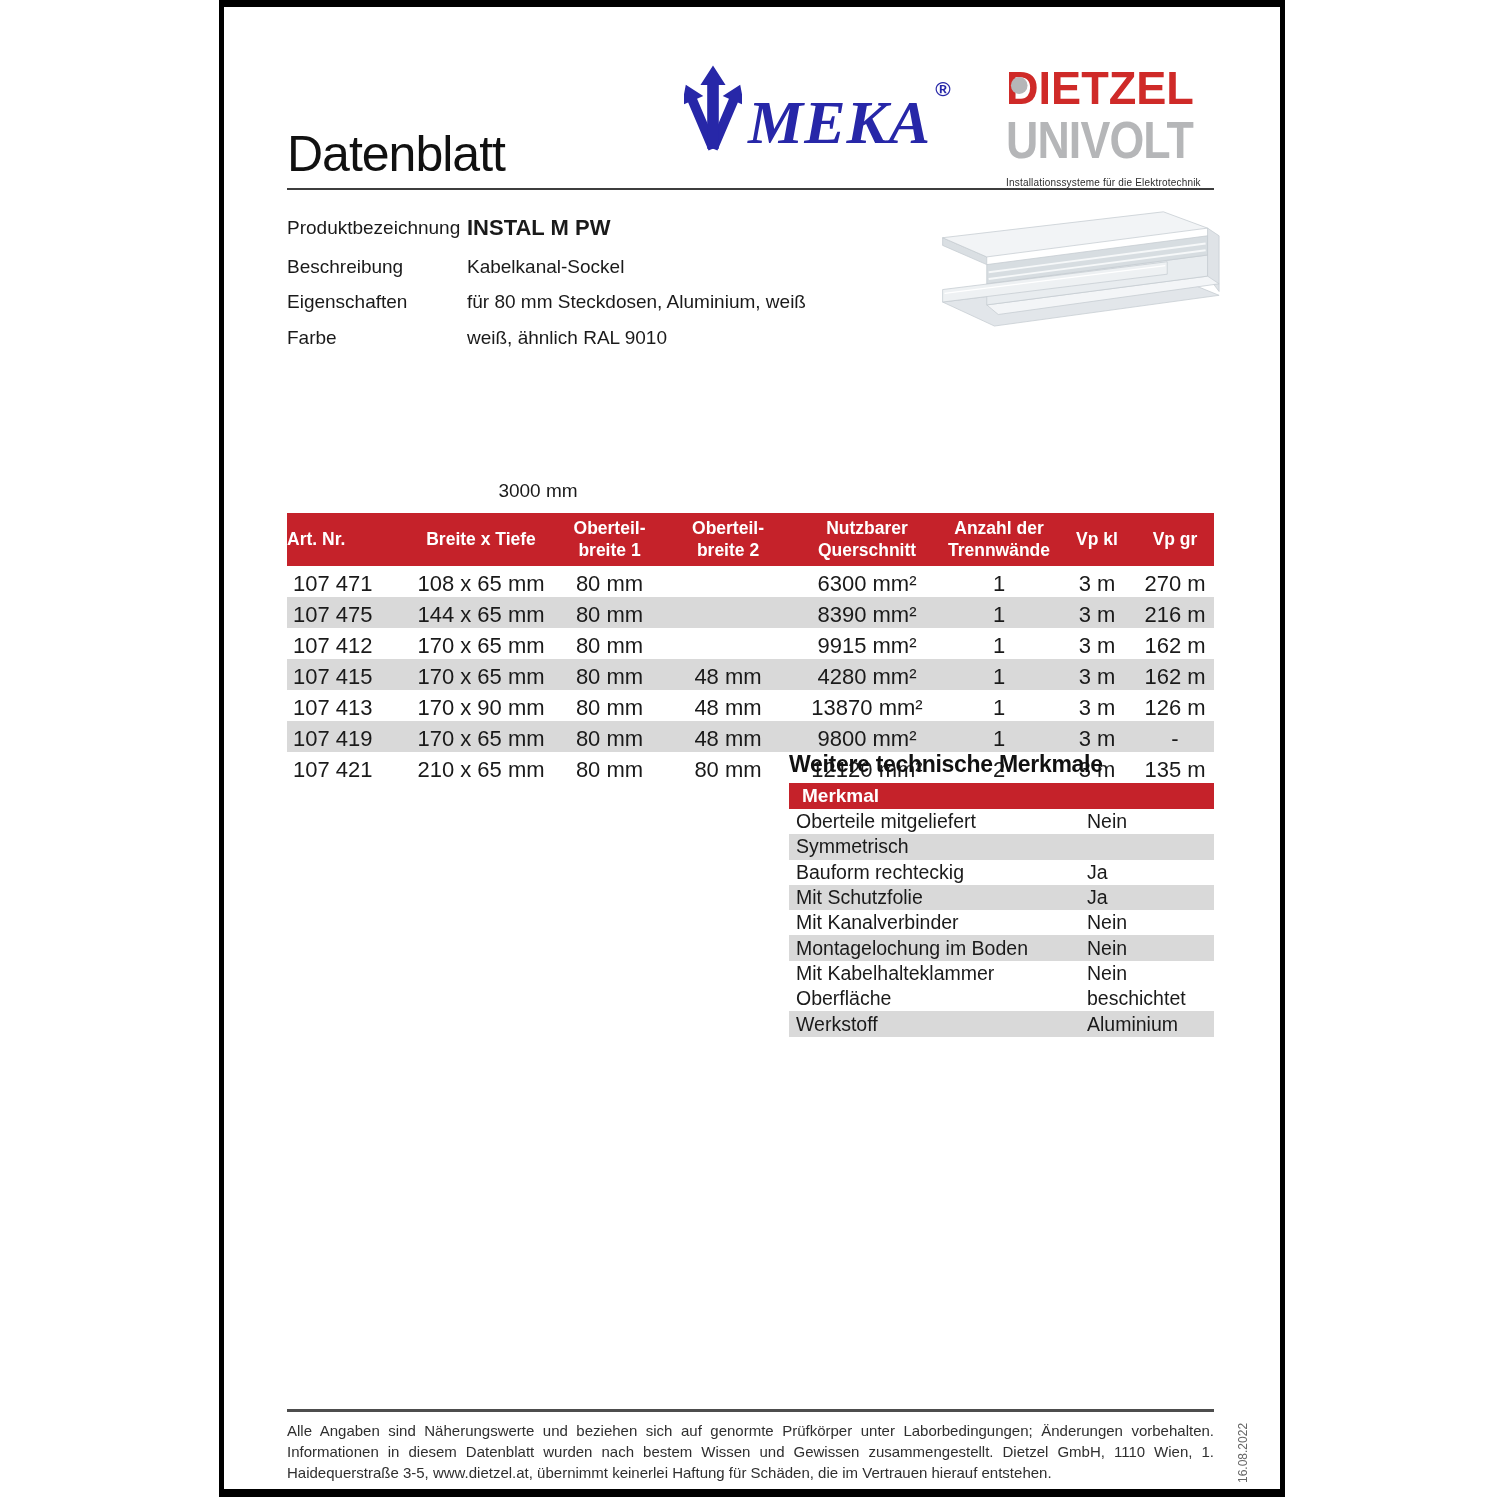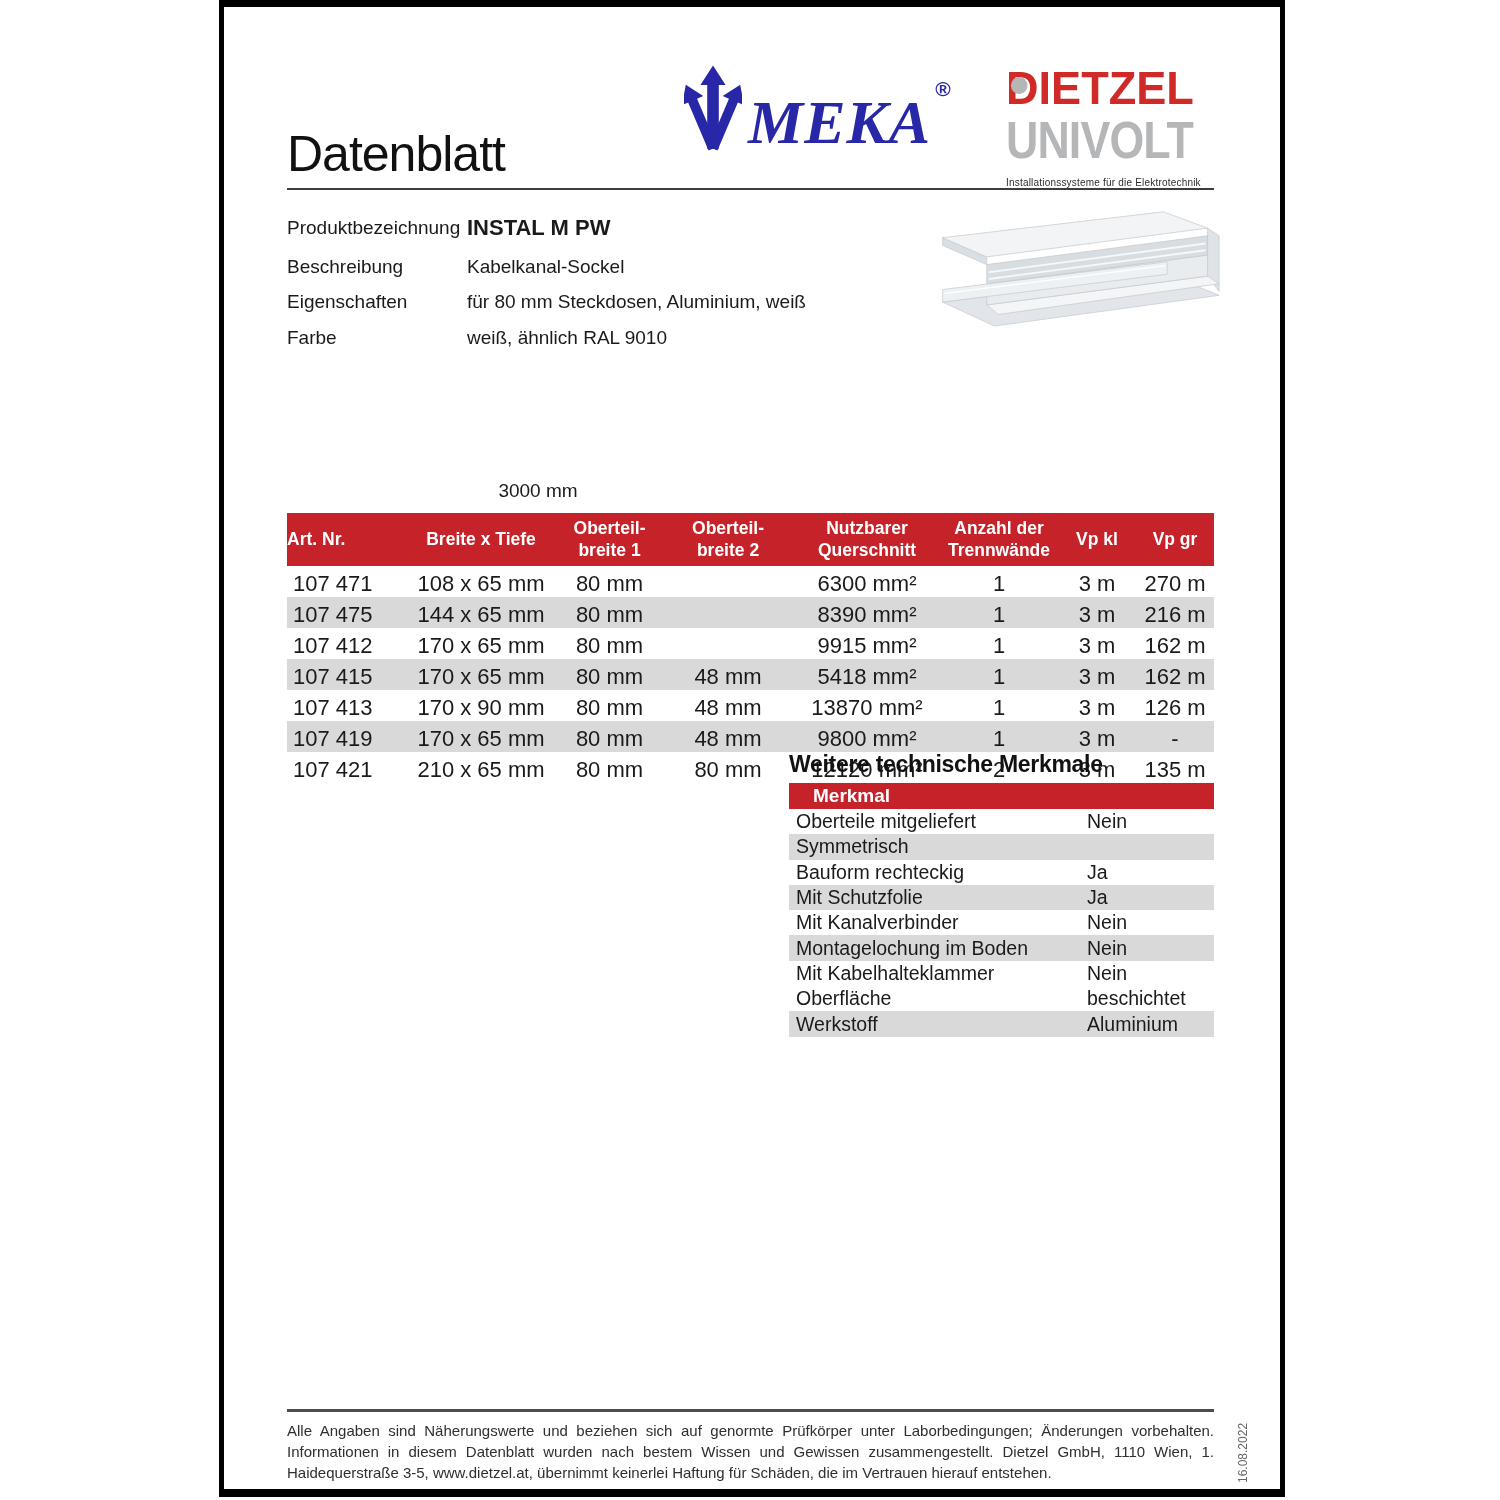--- a/index.html
+++ b/index.html
@@ -54,21 +54,21 @@
   .tr.alt{background:#d9d9d9;}
   .td{text-align:center;white-space:nowrap;}
   .td.c0{text-align:left;padding-left:6px;box-sizing:border-box;}
   .c0{width:118px;}.c1{width:152px;}.c2{width:105px;}.c3{width:132px;}
   .c4{width:146px;}.c5{width:118px;}.c6{width:78px;}.c7{width:78px;}
 
   
   .merk{position:absolute;left:565px;top:744px;width:425px;}
   .merk-title{font-size:23px;font-weight:bold;color:#111;margin-bottom:5px;letter-spacing:-0.3px;}
   .merk-head{background:#c5222a;color:#fff;font-weight:bold;font-size:19px;height:26px;
-             display:flex;align-items:center;padding-left:24px;box-sizing:border-box;}
+             display:flex;align-items:center;padding-left:13px;box-sizing:border-box;}
   .m-row{display:flex;align-items:center;height:25.3px;font-size:19.5px;background:#fff;}
   .m-row.alt{background:#d9d9d9;}
   .m-name{width:298px;padding-left:7px;box-sizing:border-box;white-space:nowrap;}
   .m-value{flex:1;white-space:nowrap;}
 
   
   .footer-rule{position:absolute;left:63px;top:1402px;width:927px;height:3px;background:#4d4d4d;}
   .footer-text{position:absolute;left:63px;top:1413px;width:927px;font-size:15px;line-height:21px;
                text-align:justify;color:#2f2f2f;}
   .date-vertical{position:absolute;left:1012px;top:1396px;height:80px;font-size:12px;color:#666;
@@ -211,21 +211,21 @@
             <div class="td c4">9915 mm²</div>
             <div class="td c5">1</div>
             <div class="td c6">3 m</div>
             <div class="td c7">162 m</div>
           </div>
           <div class="tr alt">
             <div class="td c0">107 415</div>
             <div class="td c1">170 x 65 mm</div>
             <div class="td c2">80 mm</div>
             <div class="td c3">48 mm</div>
-            <div class="td c4">5418 mm²</div>
+            <div class="td c4">4280 mm²</div>
             <div class="td c5">1</div>
             <div class="td c6">3 m</div>
             <div class="td c7">162 m</div>
           </div>
           <div class="tr">
             <div class="td c0">107 413</div>
             <div class="td c1">170 x 90 mm</div>
             <div class="td c2">80 mm</div>
             <div class="td c3">48 mm</div>
             <div class="td c4">13870 mm²</div>

